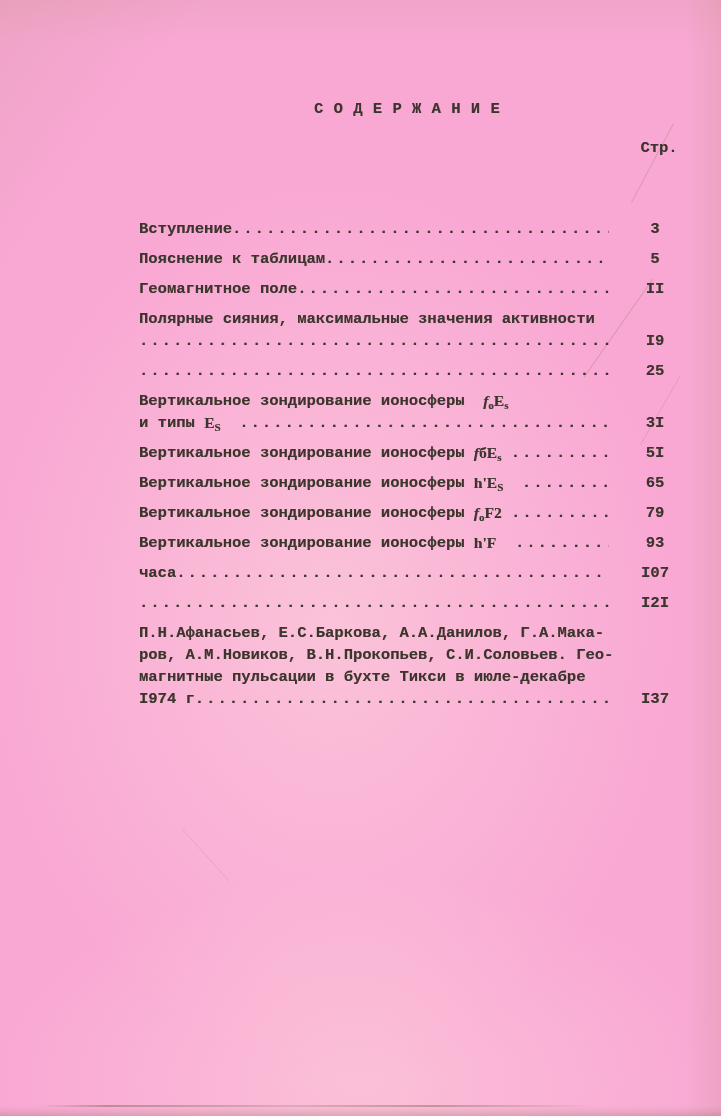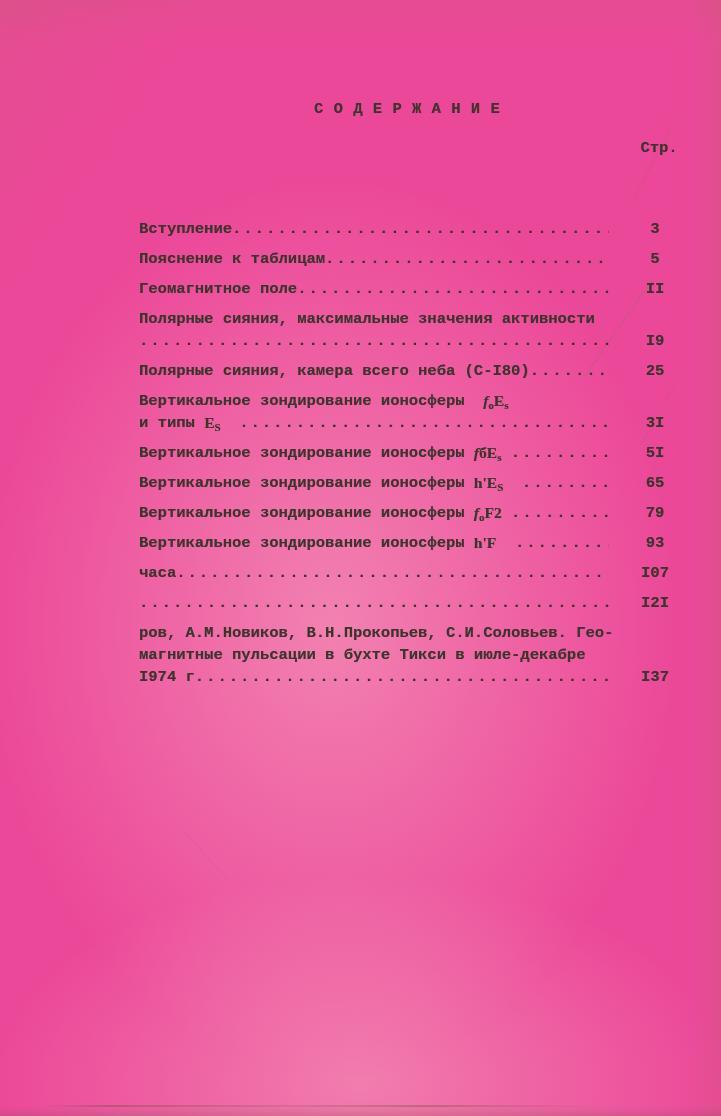--- a/index.html
+++ b/index.html
@@ -4,21 +4,21 @@
 <style>
   html, body {
     margin: 0;
     padding: 0;
     background: #e7d7a8;
   }
   .sheet {
     position: relative;
     width: 721px;
     height: 1116px;
-    background: #ec4899;
+    background: #f9a8d4;
     overflow: hidden;
     font-family: "Liberation Mono", "DejaVu Sans Mono", monospace;
     font-weight: 700;
     color: #3b352c;
     text-shadow: 0.3px 0.3px 0.5px rgba(59,53,44,0.45);
   }
   .texture {
     position: absolute;
     inset: 0;
     pointer-events: none;
@@ -143,21 +143,21 @@
       </div>
       <div class="entry">
         <div class="lines">
           <div class="line"><span>Полярные сияния, максимальные значения активности</span></div>
           <div class="line"><span class="dots">........................................................................................................................</span></div>
         </div>
         <div class="page">I9</div>
       </div>
       <div class="entry">
         <div class="lines">
-          <div class="line"><span>Полярные сияния, камера всего неба (С-I80)</span><span class="dots">........................................................................................................................</span></div>
+          <div class="line"><span class="dots">........................................................................................................................</span></div>
         </div>
         <div class="page">25</div>
       </div>
       <div class="entry">
         <div class="lines">
           <div class="line"><span>Вертикальное зондирование ионосферы  </span><span class="fx fi">f</span><span class="fx sub">o</span><span class="fx">E</span><span class="fx sub">s</span></div>
           <div class="line"><span>и типы </span><span class="fx">E</span><span class="fx sub">S</span><span>  </span><span class="dots">........................................................................................................................</span></div>
         </div>
         <div class="page">3I</div>
       </div>
@@ -192,20 +192,21 @@
         <div class="page">I07</div>
       </div>
       <div class="entry">
         <div class="lines">
           <div class="line"><span class="dots">........................................................................................................................</span></div>
         </div>
         <div class="page">I2I</div>
       </div>
       <div class="entry">
         <div class="lines">
+          <div class="line"><span>П.Н.Афанасьев, Е.С.Баркова, А.А.Данилов, Г.А.Мака-</span></div>
           <div class="line"><span>ров, А.М.Новиков, В.Н.Прокопьев, С.И.Соловьев. Гео-</span></div>
           <div class="line"><span>магнитные пульсации в бухте Тикси в июле-декабре</span></div>
           <div class="line"><span>I974 г</span><span class="dots">........................................................................................................................</span></div>
         </div>
         <div class="page">I37</div>
       </div>
     </div>
 
   <div class="edge-line"></div>
   <div class="bottom-shade"></div>

